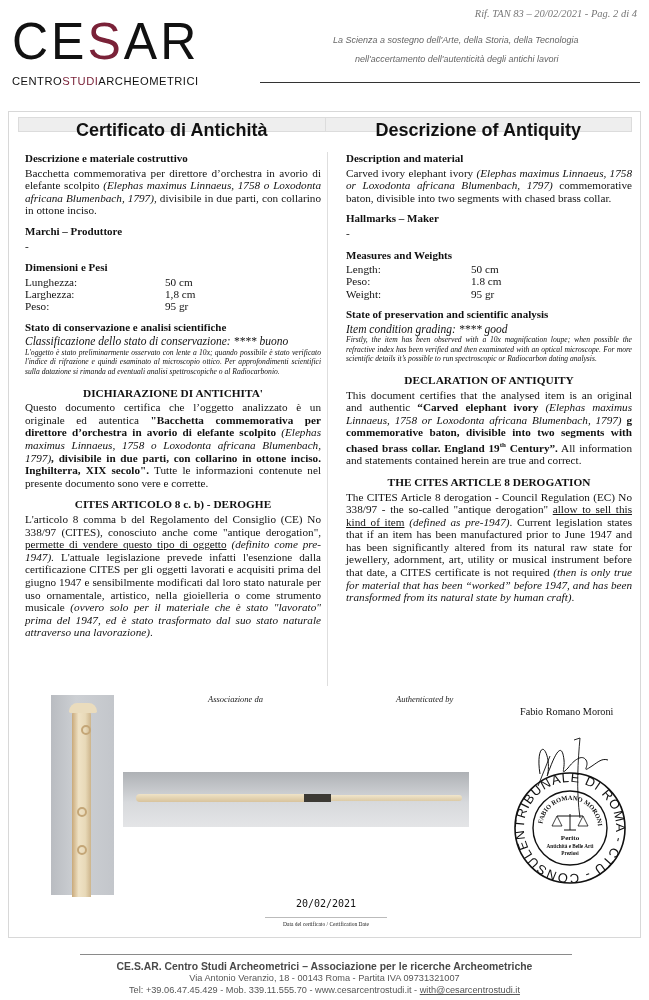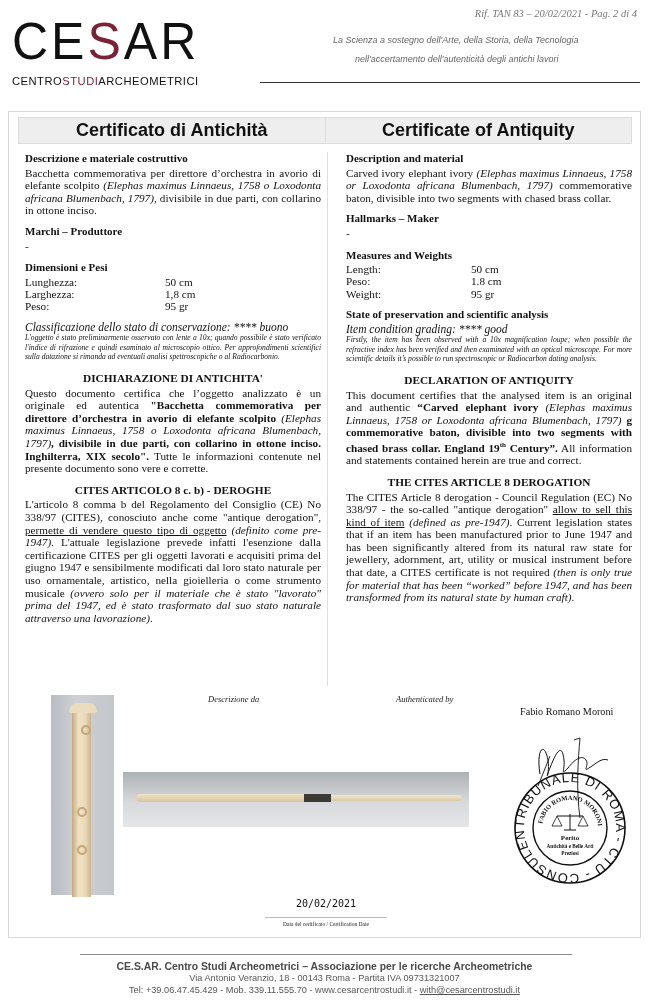--- a/index.html
+++ b/index.html
@@ -13,21 +13,21 @@
   .logo-sub { font-family: "Liberation Sans", sans-serif; font-size: 11.2px; letter-spacing: 0.5px; color: #111; margin-top: 11px; }
   .logo-sub .accent { color: #7a2238; }
 
   .ref { position: absolute; right: 12px; top: 8px; font-style: italic; font-size: 10.5px; color: #777; }
   .tagline { position: absolute; left: 333px; top: 31px; font-family: "Liberation Sans", sans-serif; font-style: italic; font-size: 9px; color: #666; line-height: 19px; }
   .tagline .l2 { padding-left: 22px; }
   .header-rule { position: absolute; left: 260px; top: 82px; width: 380px; height: 1px; background: #333; }
 
   
   .frame { position: absolute; left: 8px; top: 111px; width: 633px; height: 827px; border: 1px solid #d8d8d8; }
-  .titles { position: absolute; left: 18px; top: 117px; width: 614px; height: 27px; background: #eeeeee; border: 1px solid #dcdcdc; display: flex; }
+  .titles { position: absolute; left: 18px; top: 117px; width: 614px; height: 15px; background: #eeeeee; border: 1px solid #dcdcdc; display: flex; }
   .titles div { flex: 1; text-align: center; font-family: "Liberation Sans", sans-serif; font-weight: bold; font-size: 18px; line-height: 25px; color: #111; }
   .titles div:first-child { border-right: 1px solid #dcdcdc; }
   .col-divider { position: absolute; left: 327px; top: 152px; width: 1px; height: 534px; background: #dedede; }
 
   .col { position: absolute; top: 152px; font-size: 11.2px; line-height: 12.6px; text-align: justify; }
   .col.it { left: 25px; width: 296px; }
   .col.en { left: 346px; width: 286px; }
   .h { font-weight: bold; font-size: 11px; margin-bottom: 2px; }
   .p { margin-bottom: 8px; }
   .dash { margin-bottom: 9px; }
@@ -80,21 +80,21 @@
 <div class="ref">Rif.  TAN 83 – 20/02/2021 - Pag. 2 di 4</div>
 <div class="tagline">
   <div>La Scienza a sostegno dell'Arte, della Storia, della Tecnologia</div>
   <div class="l2">nell'accertamento dell'autenticità degli antichi lavori</div>
 </div>
 <div class="header-rule"></div>
 
 <div class="frame"></div>
 <div class="titles">
   <div>Certificato di Antichità</div>
-  <div>Certificate of Antiquity</div>
+  <div>Descrizione of Antiquity</div>
 </div>
 <div class="col-divider"></div>
 
 <div class="col it">
   <div class="h">Descrizione e materiale costruttivo</div>
   <div class="p"><span>Bacchetta commemorativa per direttore d’orchestra in avorio di elefante scolpito </span><i>(Elephas maximus Linnaeus, 1758 o Loxodonta africana Blumenbach, 1797)</i><span>, divisibile in due parti, con collarino in ottone inciso.</span></div>
   <div class="h">Marchi – Produttore</div>
   <div class="dash">-</div>
   <div class="h">Dimensioni e Pesi</div>
   <div style="margin-bottom:8px;">
@@ -104,20 +104,21 @@
       </div>
     <div class="kv">
         <span class="k">Larghezza:</span>
         <span>1,8 cm</span>
       </div>
     <div class="kv">
         <span class="k">Peso:</span>
         <span>95 gr</span>
       </div>
   </div>
+  <div class="h">Stato di conservazione e analisi scientifiche</div>
   <div class="grade">Classificazione dello stato di conservazione: **** buono</div>
   <div class="small">L'oggetto è stato preliminarmente osservato con lente a 10x; quando possibile è stato verificato l'indice di rifrazione e quindi esaminato al microscopio ottico. Per approfondimenti scientifici sulla datazione si rimanda ad eventuali analisi spettroscopiche o al Radiocarbonio.</div>
   <div class="center-h">DICHIARAZIONE DI ANTICHITA'</div>
   <div class="block"><span>Questo documento certifica che l’oggetto analizzato è un originale ed autentica </span><b>"Bacchetta commemorativa per direttore d’orchestra in avorio di elefante scolpito </b><i>(Elephas maximus Linnaeus, 1758 o Loxodonta africana Blumenbach, 1797)</i><b>, divisibile in due parti, con collarino in ottone inciso. Inghilterra, XIX secolo".</b><span> Tutte le informazioni contenute nel presente documento sono vere e corrette.</span></div>
   <div class="center-h">CITES ARTICOLO 8 c. b) - DEROGHE</div>
   <div class="block"><span>L'articolo 8 comma b del Regolamento del Consiglio (CE) No 338/97 (CITES), conosciuto anche come "antique derogation", </span><u>permette di vendere questo tipo di oggetto</u><i> (definito come pre-1947)</i><span>. L'attuale legislazione prevede infatti l'esenzione dalla certificazione CITES per gli oggetti lavorati e acquisiti prima del giugno 1947 e sensibilmente modificati dal loro stato naturale per uso ornamentale, artistico, nella gioielleria o come strumento musicale </span><i>(ovvero solo per il materiale che è stato "lavorato" prima del 1947, ed è stato trasformato dal suo stato naturale attraverso una lavorazione)</i><span>.</span></div>
 </div>
 
 <div class="col en">
   <div class="h">Description and material</div>
@@ -154,21 +155,21 @@
   <div class="carve" style="left:30px;top:30px;"></div>
   <div class="carve" style="left:26px;top:112px;"></div>
   <div class="carve" style="left:26px;top:150px;"></div>
 </div>
 <div class="photo-h">
   <div class="shaft1"></div>
   <div class="collar"></div>
   <div class="shaft2"></div>
 </div>
 
-<div class="cert-by">Descrizione da</div>
+<div class="cert-by">Associazione da</div>
 <div class="auth-by">Authenticated by</div>
 <div class="expert-name">Fabio Romano Moroni</div>
 
 <div class="stamp">
   <svg width="122" height="158" viewBox="0 0 122 158">
 
     <path d="M30 44 C26 20, 34 10, 38 30 C40 46, 34 52, 40 38 C46 22, 52 12, 54 30 C55 40, 50 46, 58 38 C64 30, 72 24, 76 30 C80 36, 70 44, 82 36 C88 32, 92 28, 98 30" fill="none" stroke="#111" stroke-width="1"></path>
     <path d="M64 10 L70 8 C68 30, 66 60, 70 88" fill="none" stroke="#111" stroke-width="0.9"></path>
     <path d="M40 26 L28 56" fill="none" stroke="#111" stroke-width="0.9"></path>
     <circle cx="60" cy="98" r="55" fill="none" stroke="#111" stroke-width="1.6"></circle>

